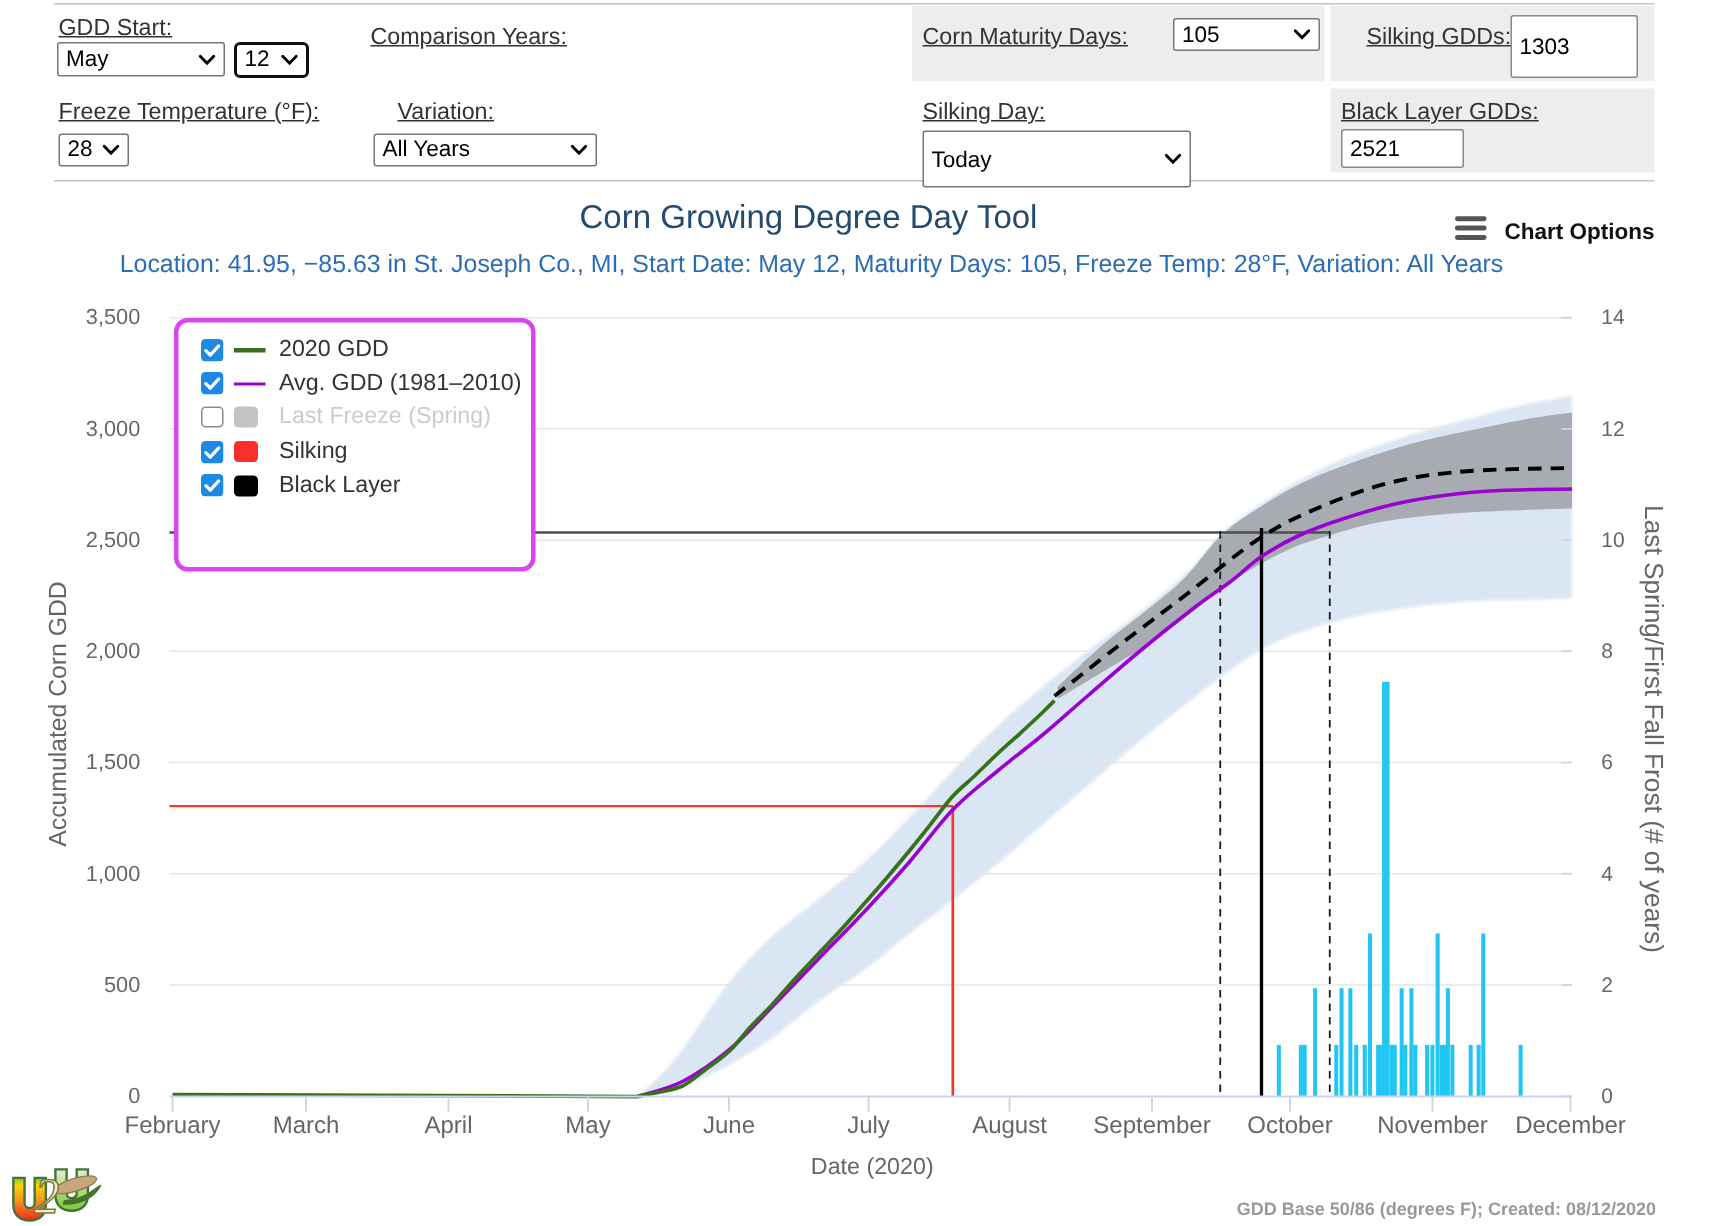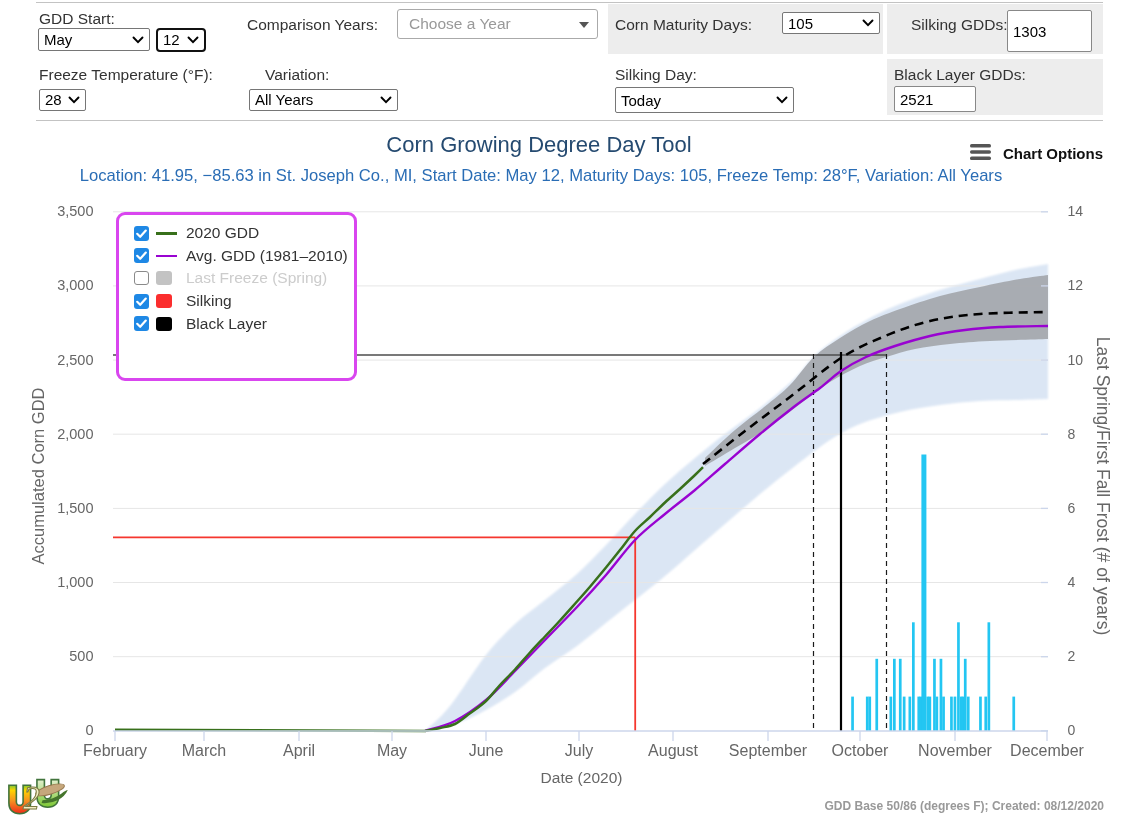--- a/index.html
+++ b/index.html
@@ -1,19 +1,19 @@
 <!DOCTYPE html>
 <html><head>
 <meta charset="utf-8">
 <style>
 * { margin:0; padding:0; box-sizing:border-box; }
 html,body { width:1139px; height:817px; background:#fff; font-family:"Liberation Sans", sans-serif; overflow:hidden; }
 #page { position:relative; width:1139px; height:817px; }
 .abs { position:absolute; }
-.lbl { position:absolute; font-size:15.5px; color:#333; white-space:nowrap; line-height:1.2; }
+.lbl { position:absolute; font-size:15.5px; color:#333; white-space:nowrap; line-height:1.2;text-decoration:underline; }
 .sel { position:absolute; background:#fff; border:1px solid #767676; border-radius:2px;
        font-size:15px; color:#000; display:flex; align-items:center; padding-left:5px; white-space:nowrap; }
 .chev { position:absolute; right:5px; top:50%; transform:translateY(-50%); }
 .cell { position:absolute; background:#ededed; }
 .hline { position:absolute; background:#c3c3c3; height:1px; }
 #legend { position:absolute; left:116px; top:212px; width:241px; height:169px; background:#fff;
           border:3px solid #d946ef; border-radius:9px; padding:7px 0 0 15px; z-index:5; }
 .lrow { display:flex; align-items:center; height:22.6px; }
 .cb { width:15px; height:15px; display:inline-block; flex:0 0 15px; }
 .cb.off { background:#fff; border:1.6px solid #8a8a8a; border-radius:3px; width:14px; height:14px; }
@@ -34,44 +34,41 @@
 
 <div class="lbl" style="left:39px; top:10px;">GDD Start:</div>
 <div class="sel" style="left:38px; top:28px; width:112px; height:23px;">May<svg class="chev" width="12" height="8" viewBox="0 0 12 8">
         <path d="M1.5 1.5 L6 6.2 L10.5 1.5" stroke="#000" stroke-width="1.9" fill="none" stroke-linecap="round"></path>
       </svg></div>
 <div class="sel" style="left:156px; top:27.5px; width:50px; height:24px; border:2px solid #111; border-radius:4px;">12<svg class="chev" width="12" height="8" viewBox="0 0 12 8">
         <path d="M1.5 1.5 L6 6.2 L10.5 1.5" stroke="#000" stroke-width="1.9" fill="none" stroke-linecap="round"></path>
       </svg></div>
 
 <div class="lbl" style="left:247px; top:16px;">Comparison Years:</div>
-<div class="sel" style="left:397px; top:9px; width:201px; height:30px; border-color:#aaa; border-radius:3px; color:#999; font-size:15.5px; padding-left:11px;">Choose a Year
-  <span style="position:absolute; right:8px; top:12px; width:0; height:0; border-left:5px solid transparent; border-right:5px solid transparent; border-top:6px solid #555;"></span>
-</div>
 
 <div class="lbl" style="left:615px; top:16px;">Corn Maturity Days:</div>
 <div class="sel" style="left:782px; top:12px; width:98px; height:22px;">105<svg class="chev" width="12" height="8" viewBox="0 0 12 8">
         <path d="M1.5 1.5 L6 6.2 L10.5 1.5" stroke="#000" stroke-width="1.9" fill="none" stroke-linecap="round"></path>
       </svg></div>
 
 <div class="lbl" style="left:911px; top:16px;">Silking GDDs:</div>
 <div class="sel" style="left:1007px; top:10px; width:85px; height:42px; border-color:#888; font-size:15px;">1303</div>
 
 <div class="lbl" style="left:39px; top:66px;">Freeze Temperature (°F):</div>
 <div class="sel" style="left:39px; top:88.5px; width:47px; height:22px;">28<svg class="chev" width="12" height="8" viewBox="0 0 12 8">
         <path d="M1.5 1.5 L6 6.2 L10.5 1.5" stroke="#000" stroke-width="1.9" fill="none" stroke-linecap="round"></path>
       </svg></div>
 
 <div class="lbl" style="left:249px; top:66px;margin-left:16px;">Variation:</div>
 <div class="sel" style="left:249px; top:88.5px; width:149px; height:22px;">All Years<svg class="chev" width="12" height="8" viewBox="0 0 12 8">
         <path d="M1.5 1.5 L6 6.2 L10.5 1.5" stroke="#000" stroke-width="1.9" fill="none" stroke-linecap="round"></path>
       </svg></div>
 
 <div class="lbl" style="left:615px; top:66px;">Silking Day:</div>
-<div class="sel" style="left:615px; top:87px; width:179px; height:26px;">Today<svg class="chev" width="12" height="8" viewBox="0 0 12 8">
+<div class="sel" style="left:615px; top:87px; width:179px; height:38px;">Today<svg class="chev" width="12" height="8" viewBox="0 0 12 8">
         <path d="M1.5 1.5 L6 6.2 L10.5 1.5" stroke="#000" stroke-width="1.9" fill="none" stroke-linecap="round"></path>
       </svg></div>
 
 <div class="lbl" style="left:894px; top:66px;">Black Layer GDDs:</div>
 <div class="sel" style="left:894px; top:86px; width:82px; height:26px; border-color:#888; font-size:15px;">2521</div>
 
 <svg class="abs" style="left:0; top:0;" width="1139" height="817" font-family="Liberation Sans, sans-serif">
 <defs>
         <filter id="soft" x="-5%" y="-5%" width="110%" height="110%">
           <feGaussianBlur stdDeviation="1.1"></feGaussianBlur>

